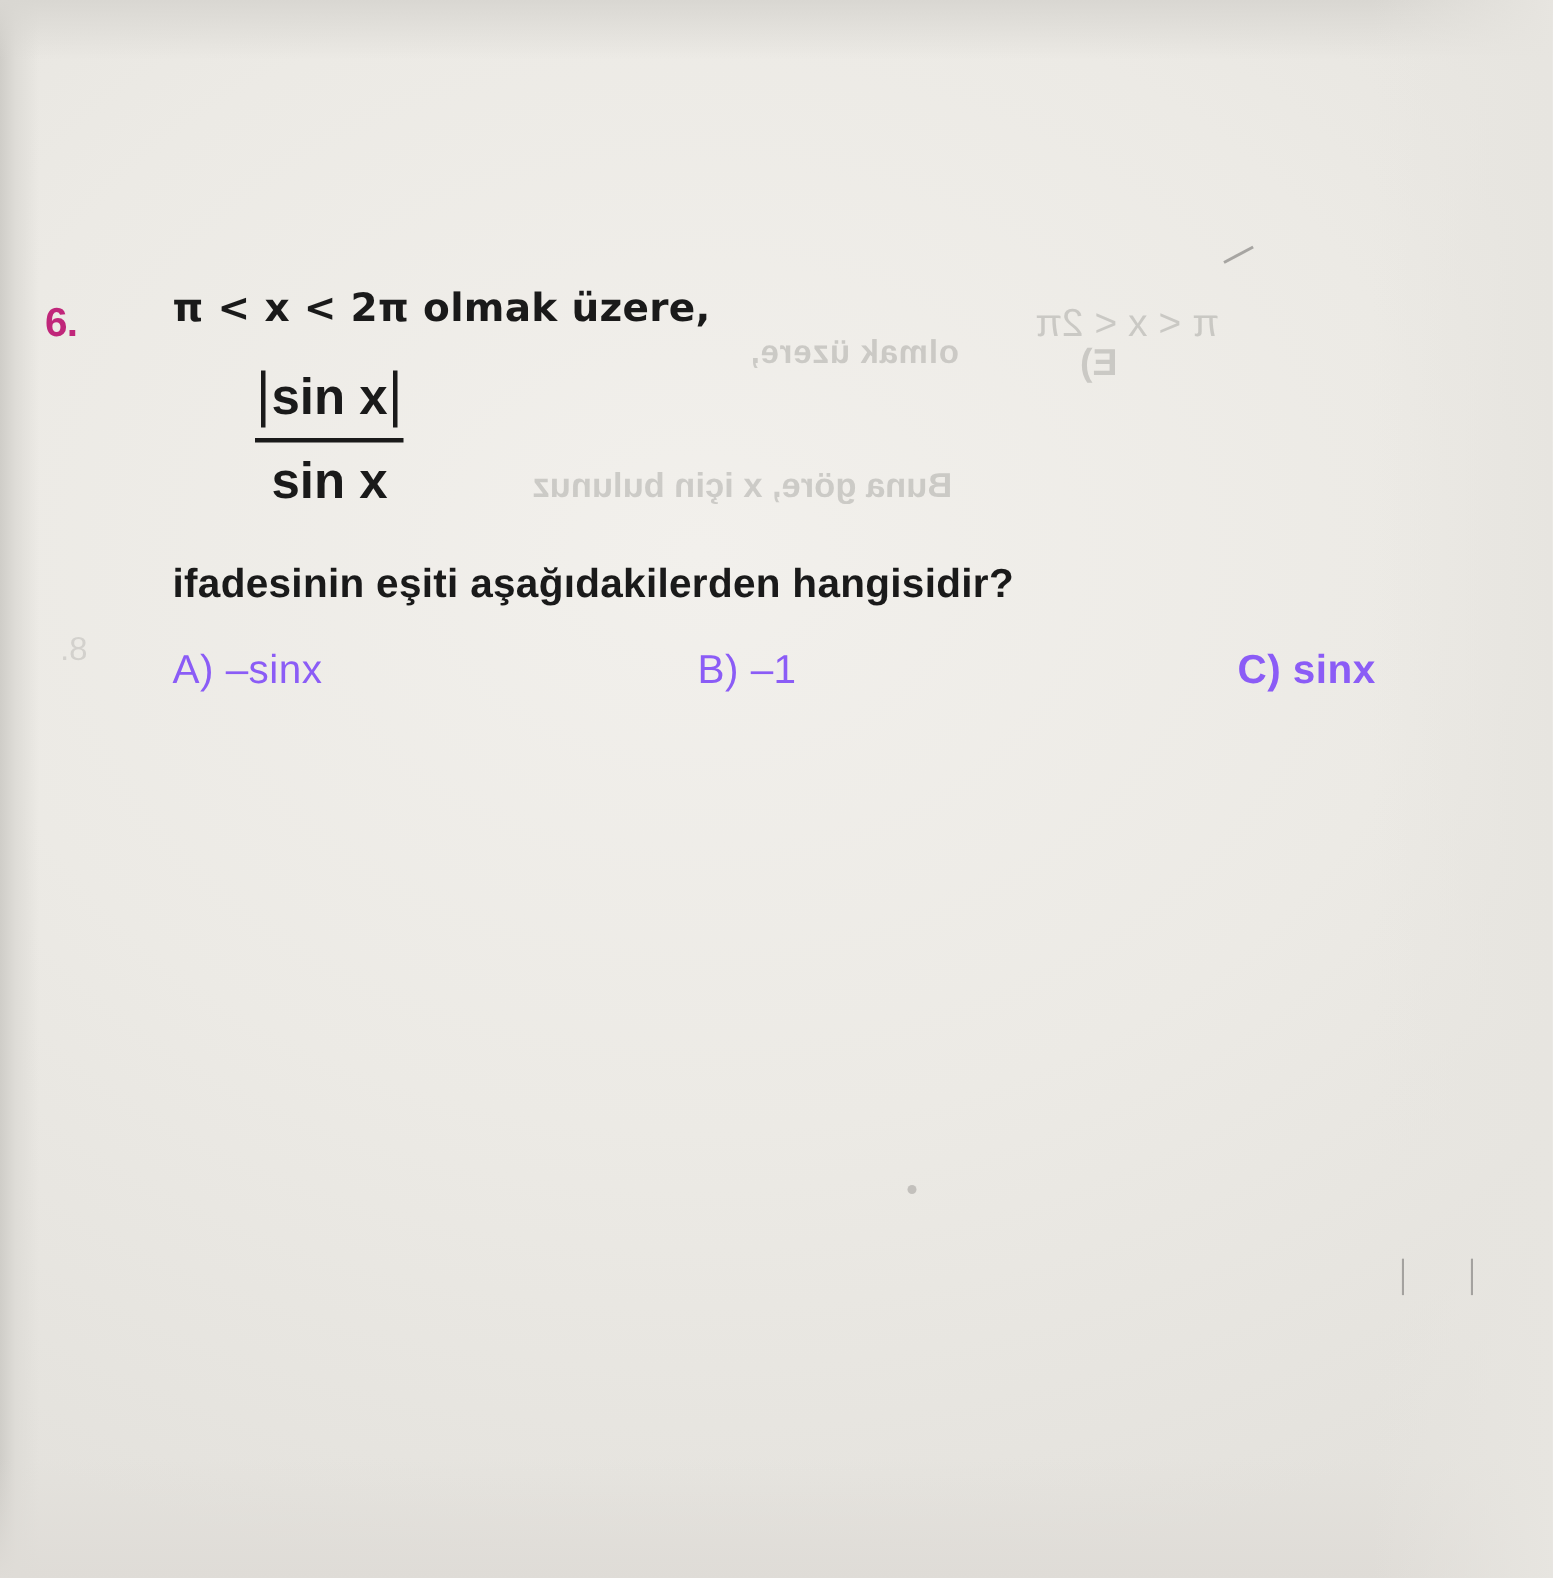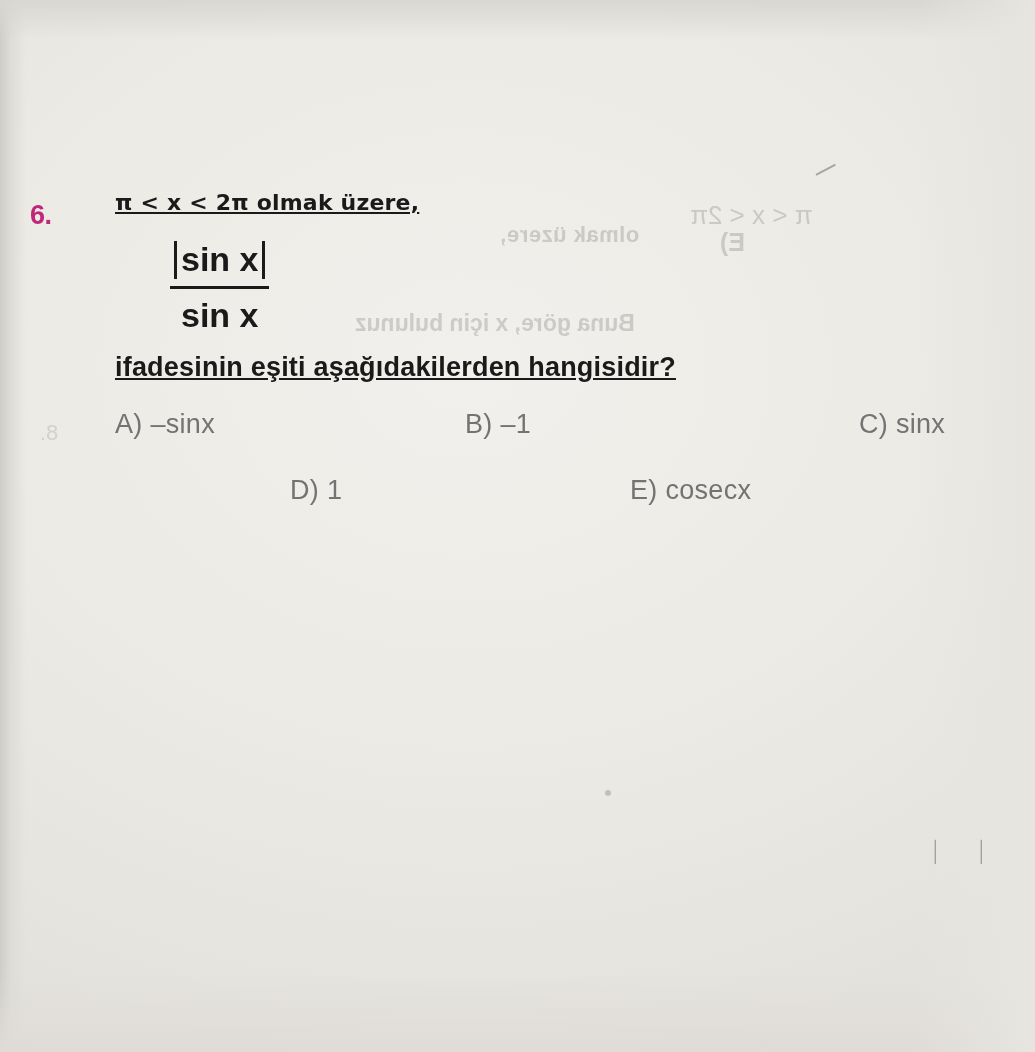--- a/index.html
+++ b/index.html
@@ -90,26 +90,25 @@
     left: 0;
     top: 10px;
     font-size: 27px;
     font-weight: bold;
     color: #c0267a;
     letter-spacing: -0.5px;
   }
   .q-body { margin-left: 85px; }
 
   .q-stem {
-    font-size: 22px;
+    font-size: 26px;
     font-weight: bold;
     letter-spacing: 0.2px;
     line-height: 1.2;
     white-space: nowrap;
-    text-decoration: underline;
   }
   .q-stem .math {
     font-family: "DejaVu Sans", sans-serif;
     font-weight: bold;
   }
 
   .fraction {
     margin-top: 22px;
     margin-left: 55px;
     display: inline-block;
@@ -133,48 +132,47 @@
   }
   .abs {
     display: inline-block;
     border-left: 3px solid #1a1a1a;
     border-right: 3px solid #1a1a1a;
     padding: 0 4px;
     line-height: 1.1;
   }
 
   .q-ask {
-    margin-top: 16px;
+    margin-top: 32px;
     font-size: 27px;
     font-weight: bold;
     letter-spacing: 0.2px;
     white-space: nowrap;
-    text-decoration: underline;
   }
 
   .options-row {
     position: relative;
     margin-top: 26px;
     height: 46px;
     font-size: 27px;
     font-weight: normal;
-    color: #737373;
+    color: #8b5cf6;
   }
   .options-row-2 {
     margin-top: 20px;
     height: 46px;
   }
   .opt {
     position: absolute;
     white-space: nowrap;
     letter-spacing: 0.3px;
   }
   .opt-a { left: 0px; }
   .opt-b { left: 350px; }
-  .opt-c { left: 744px; }
+  .opt-c { left: 710px; font-weight: bold; }
   .opt-d { left: 175px; }
   .opt-e { left: 515px; }
 </style>
 </head>
 <body>
 
 <div class="page"></div>
 <div class="edge-left"></div>
 <div class="edge-top"></div>
 <div class="edge-bottom"></div>
@@ -218,25 +216,15 @@
       <div class="opt opt-b">
         <span>B)</span>
         <span>–1</span>
       </div>
       <div class="opt opt-c">
         <span>C)</span>
         <span>sinx</span>
       </div>
     </div>
 
-    <div class="options-row options-row-2">
-      <div class="opt opt-d">
-        <span>D)</span>
-        <span>1</span>
-      </div>
-      <div class="opt opt-e">
-        <span>E)</span>
-        <span>cosecx</span>
-      </div>
-    </div>
 
   </div>
 </div>
 
 </body></html>

